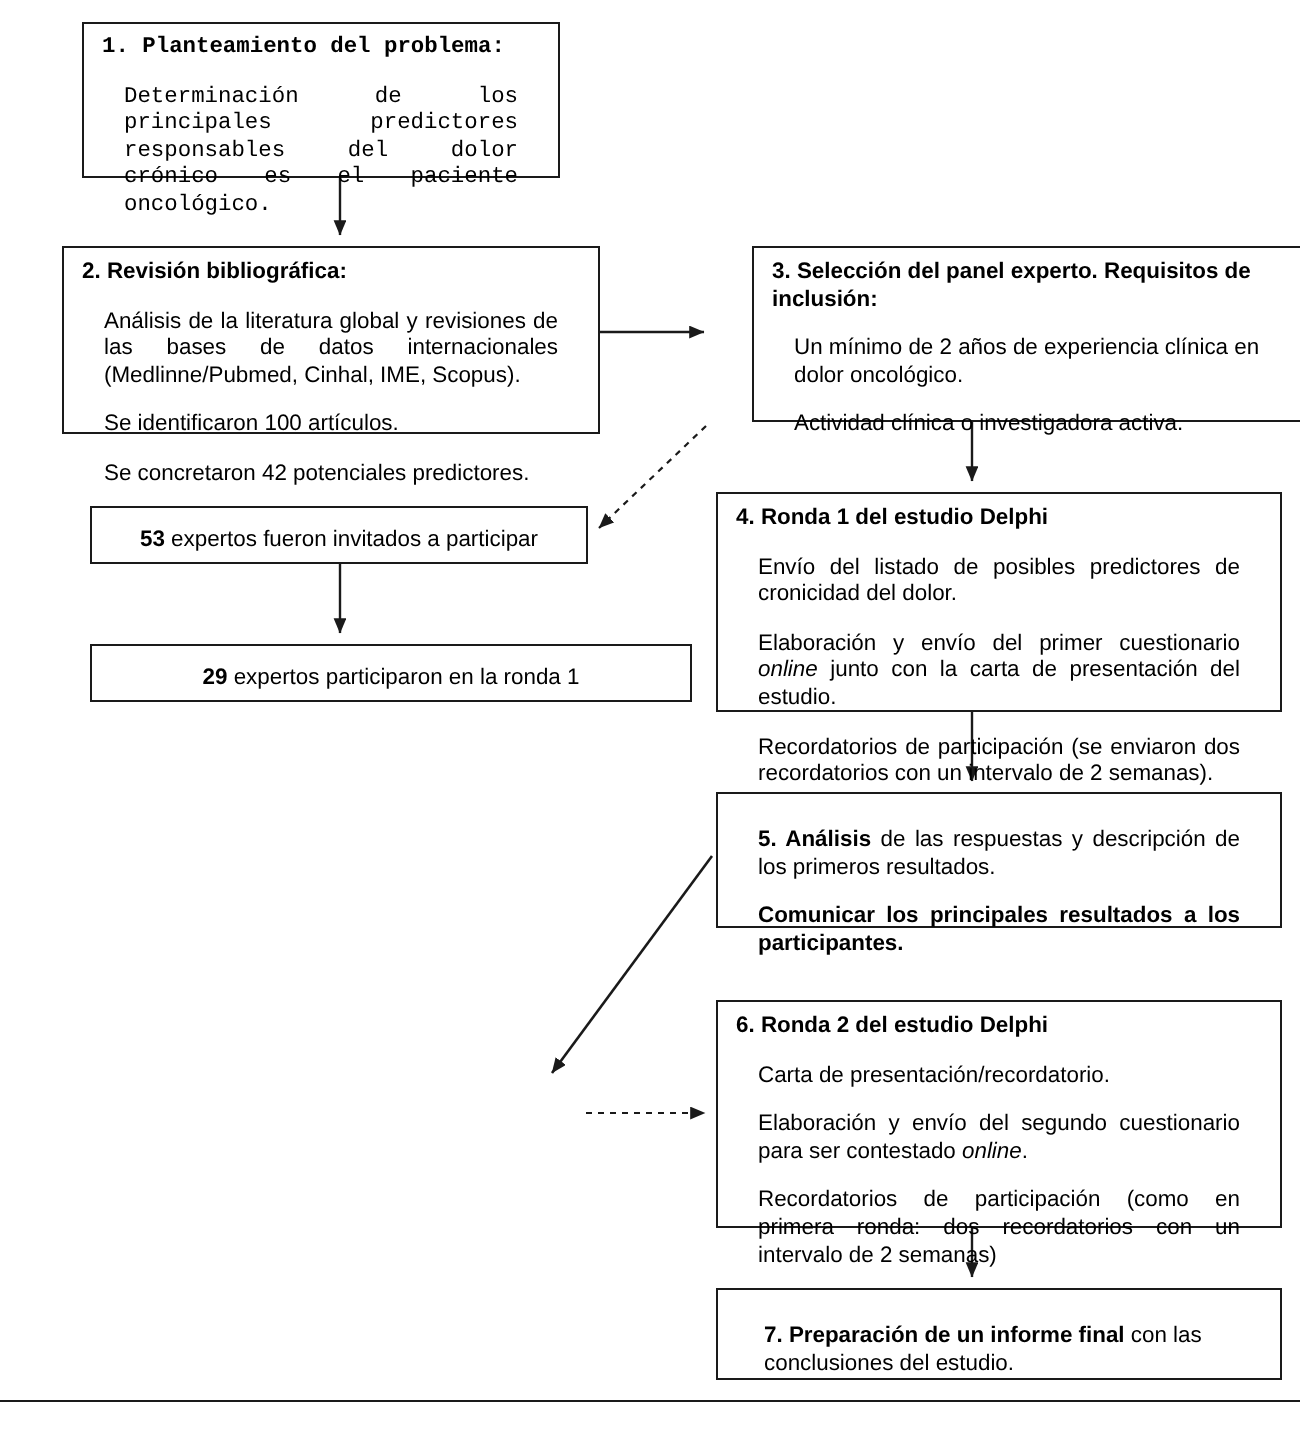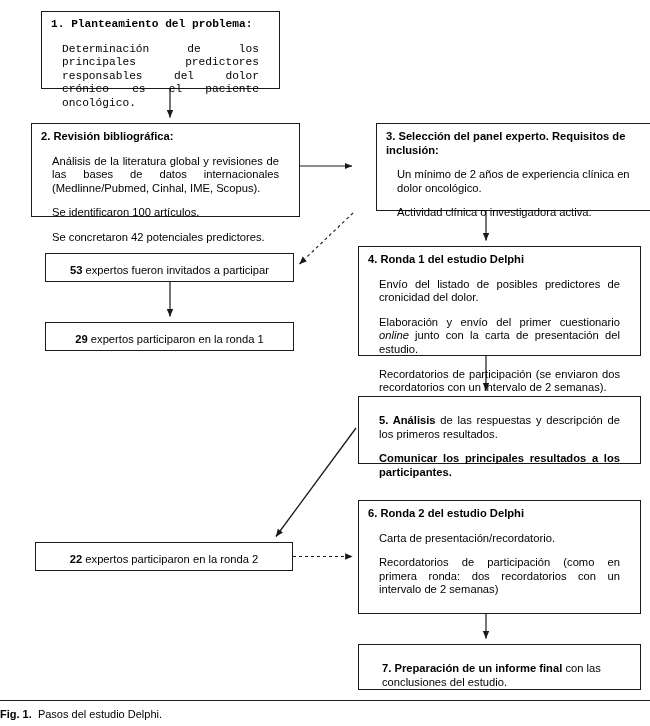--- a/index.html
+++ b/index.html
@@ -71,21 +71,21 @@
   .headline-run .lead {
     font-weight: bold;
   }
 
   
   #node-1  { left: 41px;  top: 11px;  width: 239px; height: 78px; font-family: Liberation Mono, monospace; }
   #node-2  { left: 31px;  top: 123px; width: 269px; height: 94px; }
   #node-3  { left: 376px; top: 123px; width: 283px; height: 88px; }
   #node-4  { left: 358px; top: 246px; width: 283px; height: 110px; }
   #node-53 { left: 45px;  top: 253px; width: 249px; height: 29px; }
-  #node-29 { left: 45px;  top: 322px; width: 249px; height: 29px; }
+  #node-29 { left: 45px;  top: 322px; width: 301px; height: 29px; }
   #node-5  { left: 358px; top: 396px; width: 283px; height: 68px; }
   #node-6  { left: 358px; top: 500px; width: 283px; height: 114px; }
   #node-22 { left: 35px;  top: 542px; width: 258px; height: 29px; }
   #node-7  { left: 358px; top: 644px; width: 283px; height: 46px; padding-left: 12px; }
 
   
   #caption-rule {
     position: absolute;
     left: 0;
     top: 700px;
@@ -186,27 +186,24 @@
   </div>
 
   <div class="node" id="node-5">
     <p class="headline-run"><span class="lead">5. Análisis</span><span> de las respuestas y descripción de los primeros resultados.</span></p>
     <p style="margin-top:3px;font-weight:bold;">Comunicar los principales resultados a los participantes.</p>
   </div>
 
   <div class="node" id="node-6">
     <span class="title">6. Ronda 2 del estudio Delphi</span>
     <p class="nojust">Carta de presentación/recordatorio.</p>
+    <p><span>Elaboración y envío del segundo cuestionario para ser contestado </span><span class="ital">online</span><span>.</span></p>
     <p>Recordatorios de participación (como en primera ronda: dos recordatorios con un intervalo de 2 semanas)</p>
   </div>
 
-  <div class="node inline-box" id="node-22">
-    <span class="inline-txt"><span class="num">22</span><span> expertos participaron en la ronda 2</span></span>
-  </div>
 
   <div class="node" id="node-7">
     <p class="headline-run nojust"><span class="lead">7. Preparación de un informe final</span><span> con las conclusiones del estudio.</span></p>
   </div>
 
   <div id="caption-rule"></div>
-  <div id="caption"><span class="cap-label">Fig. 1.</span>&nbsp;&nbsp;<span>Pasos del estudio Delphi.</span></div>
 
 </div>
 
 </body></html>

